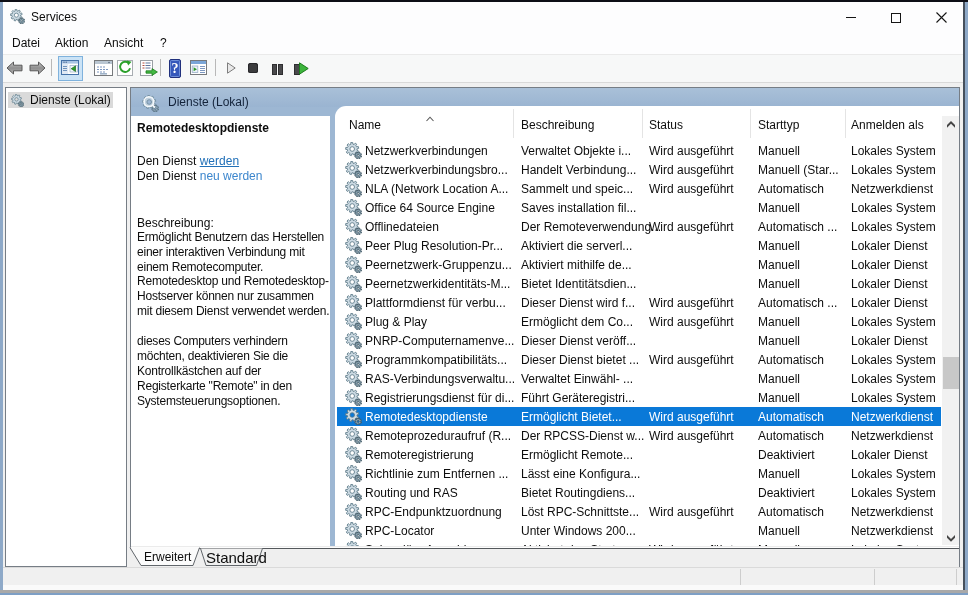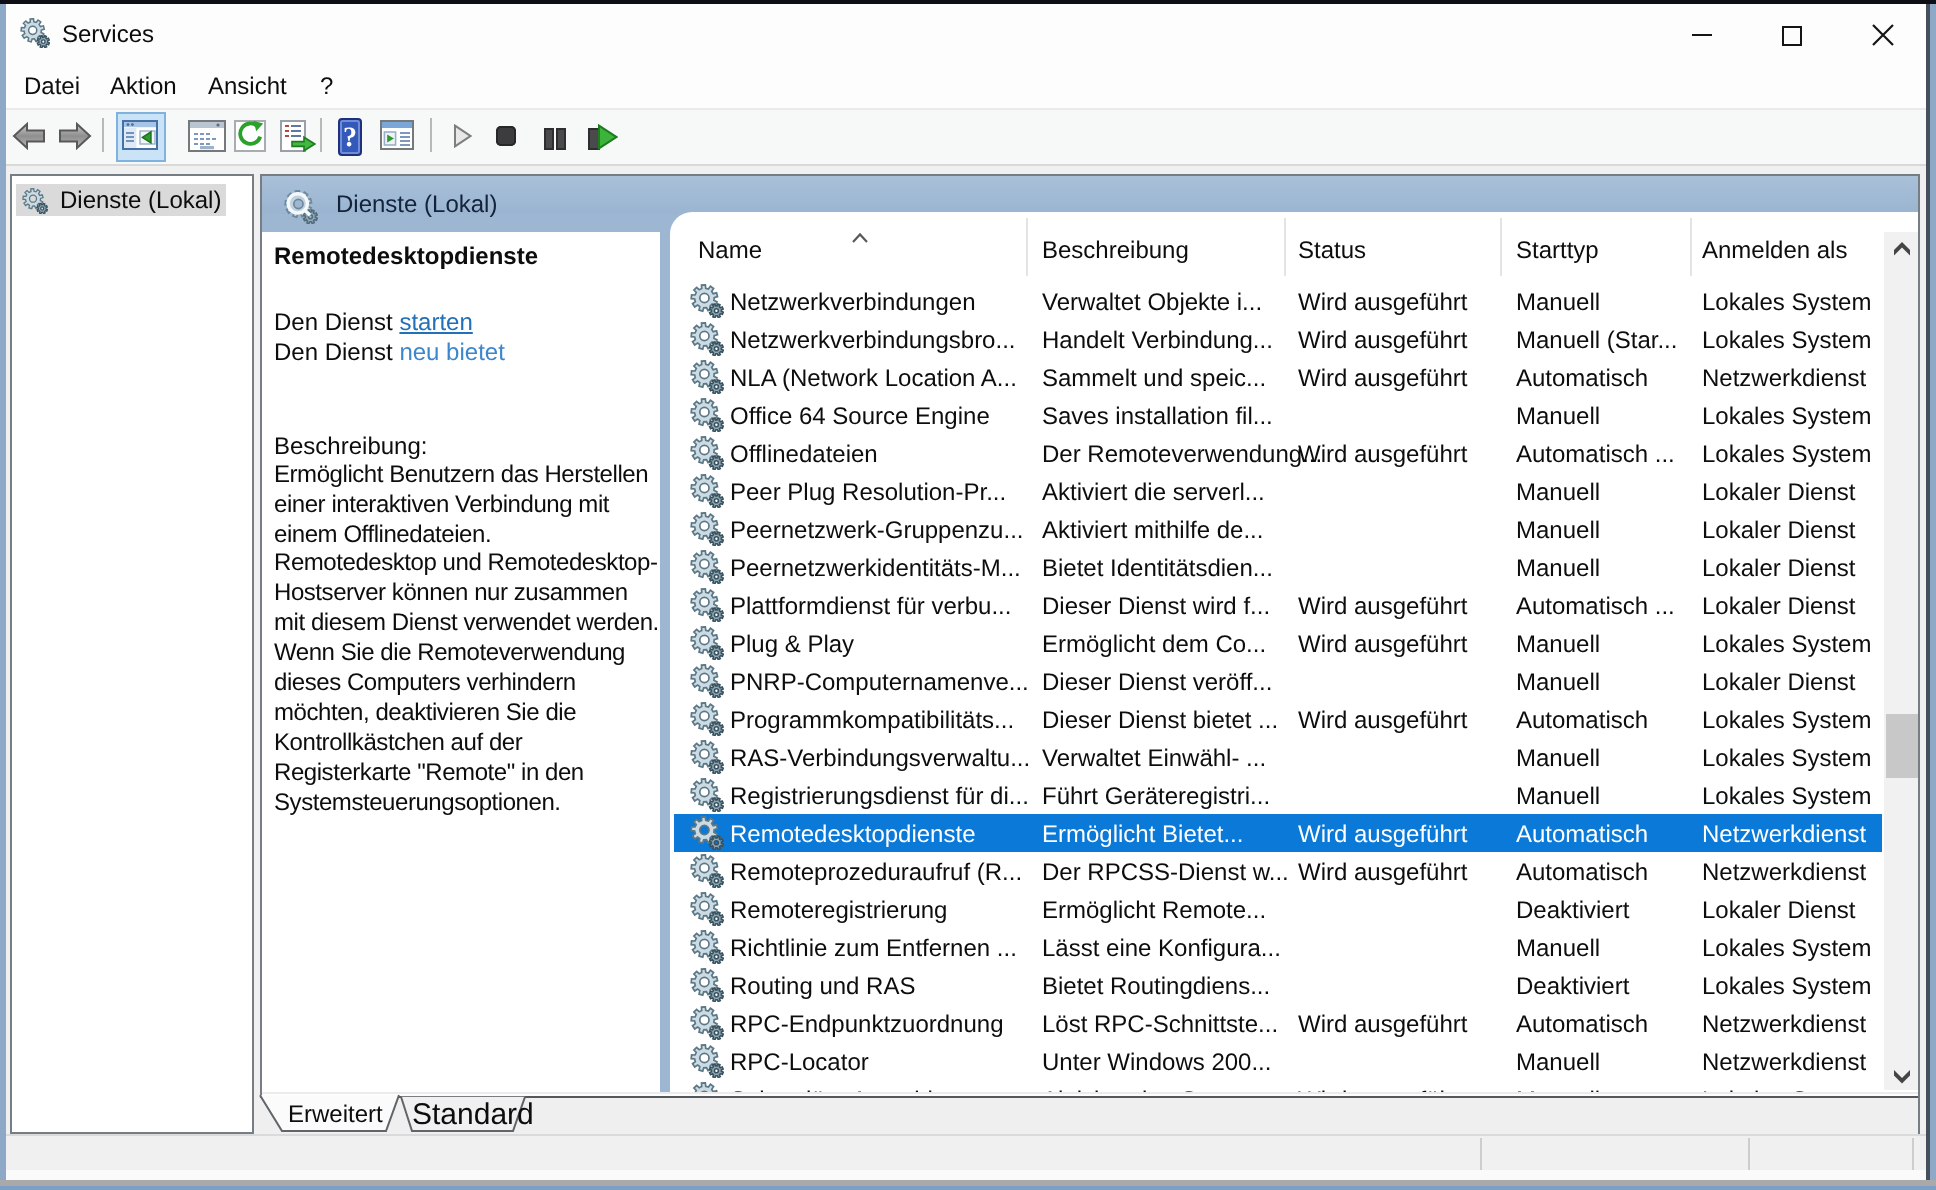--- a/index.html
+++ b/index.html
@@ -133,30 +133,29 @@
       <use href="#gsvc"></use>
     </g>
   <circle cx="6.9" cy="6.7" r="4.8" fill="none" stroke="#f4f8fb" stroke-width="1.7"></circle>
   <path d="M10.4,10.1 L13.0,12.6" stroke="#f4f8fb" stroke-width="1.8" fill="none"></path>
 </svg>
 <div class="t" style="left:168px;top:95px;color:#13233a;">Dienste (Lokal)</div>
 
 <div class="abs" style="left:131px;top:116px;width:199px;height:432px;background:#fff;"></div>
 <div id="descpane" class="abs" style="left:131px;top:116px;width:199px;height:432px;overflow:visible;">
   <div class="t" style="left:6px;top:5px;font-weight:bold;">Remotedesktopdienste</div>
-  <div class="t" style="left:6px;top:37.5px;">Den Dienst <span style="color:#2170b8;text-decoration:underline;">starten</span></div>
-  <div class="t" style="left:6px;top:52.5px;">Den Dienst <span style="color:#3c86cd;">neu bietet</span></div>
+  <div class="t" style="left:6px;top:37.5px;">Den Dienst <span style="color:#2170b8;text-decoration:underline;">werden</span></div>
+  <div class="t" style="left:6px;top:52.5px;">Den Dienst <span style="color:#3c86cd;">neu werden</span></div>
   <div class="t" style="left:6px;top:100px;">Beschreibung:</div>
 <div class="dt t" style="left:6px;top:113.6px">Ermöglicht Benutzern das Herstellen</div>
 <div class="dt t" style="left:6px;top:128.5px">einer interaktiven Verbindung mit</div>
-<div class="dt t" style="left:6px;top:143.5px">einem Offlinedateien.</div>
+<div class="dt t" style="left:6px;top:143.5px">einem Remotecomputer.</div>
 <div class="dt t" style="left:6px;top:158.4px">Remotedesktop und Remotedesktop-</div>
 <div class="dt t" style="left:6px;top:173.3px">Hostserver können nur zusammen</div>
 <div class="dt t" style="left:6px;top:188.2px">mit diesem Dienst verwendet werden.</div>
-<div class="dt t" style="left:6px;top:203.2px">Wenn Sie die Remoteverwendung</div>
 <div class="dt t" style="left:6px;top:218.1px">dieses Computers verhindern</div>
 <div class="dt t" style="left:6px;top:233.0px">möchten, deaktivieren Sie die</div>
 <div class="dt t" style="left:6px;top:248.0px">Kontrollkästchen auf der</div>
 <div class="dt t" style="left:6px;top:262.9px">Registerkarte "Remote" in den</div>
 <div class="dt t" style="left:6px;top:277.8px">Systemsteuerungsoptionen.</div>
 </div>
 
 <div class="abs" style="left:335px;top:106px;width:624px;height:442px;background:#fff;border-top-left-radius:11px;"></div>
 <div id="list" class="abs" style="left:335px;top:106px;width:624px;height:442px;overflow:hidden;border-top-left-radius:11px;">
   <style>

